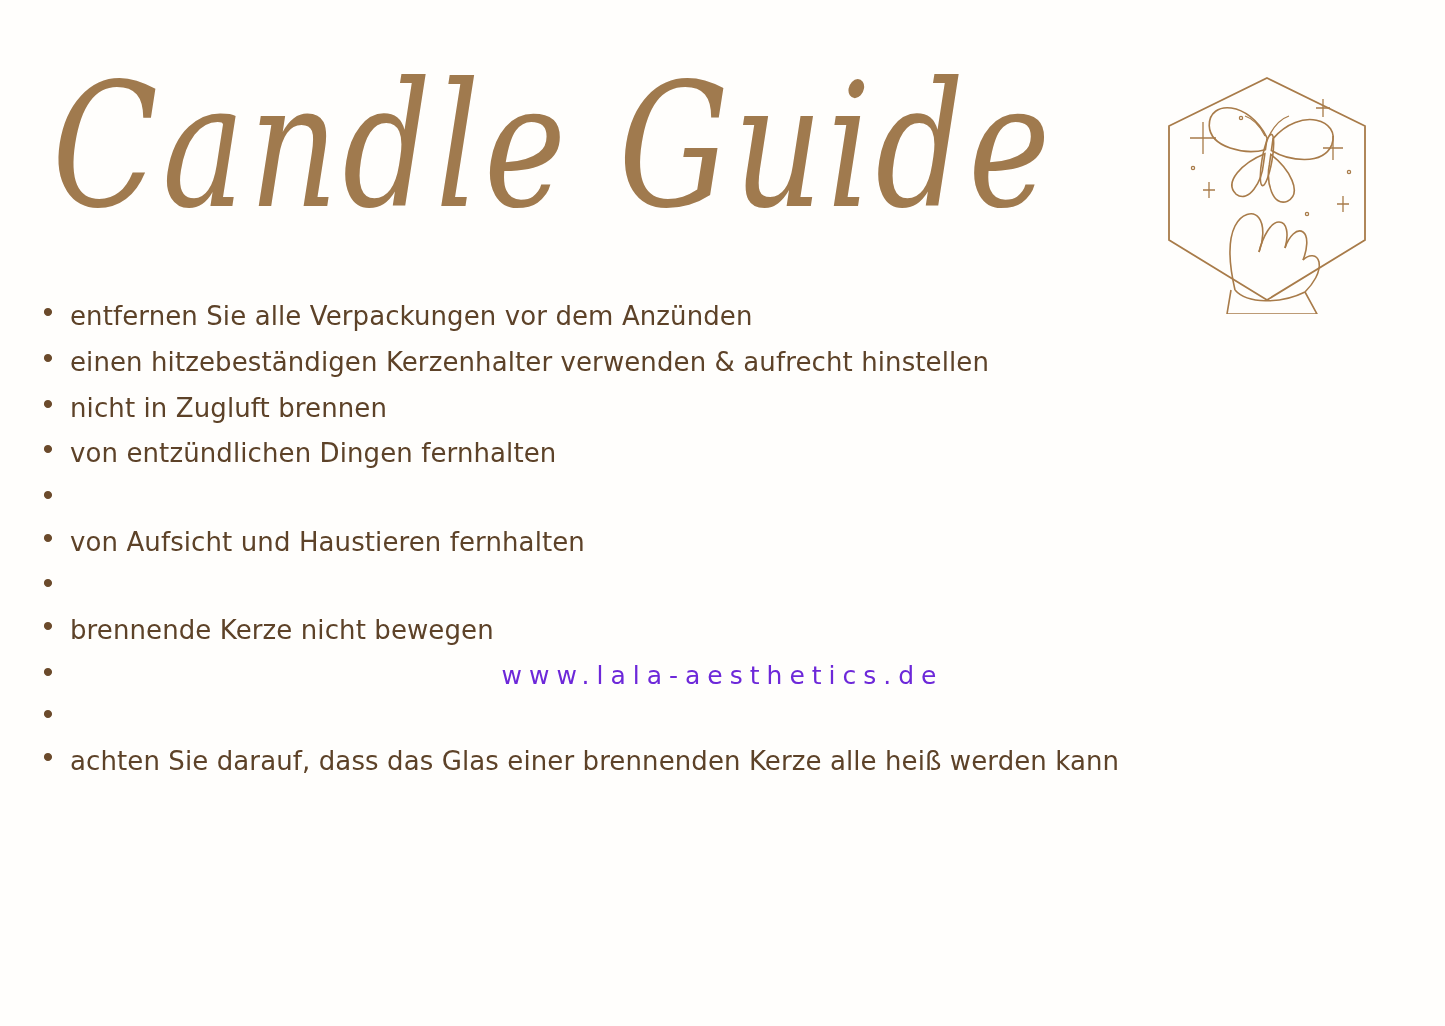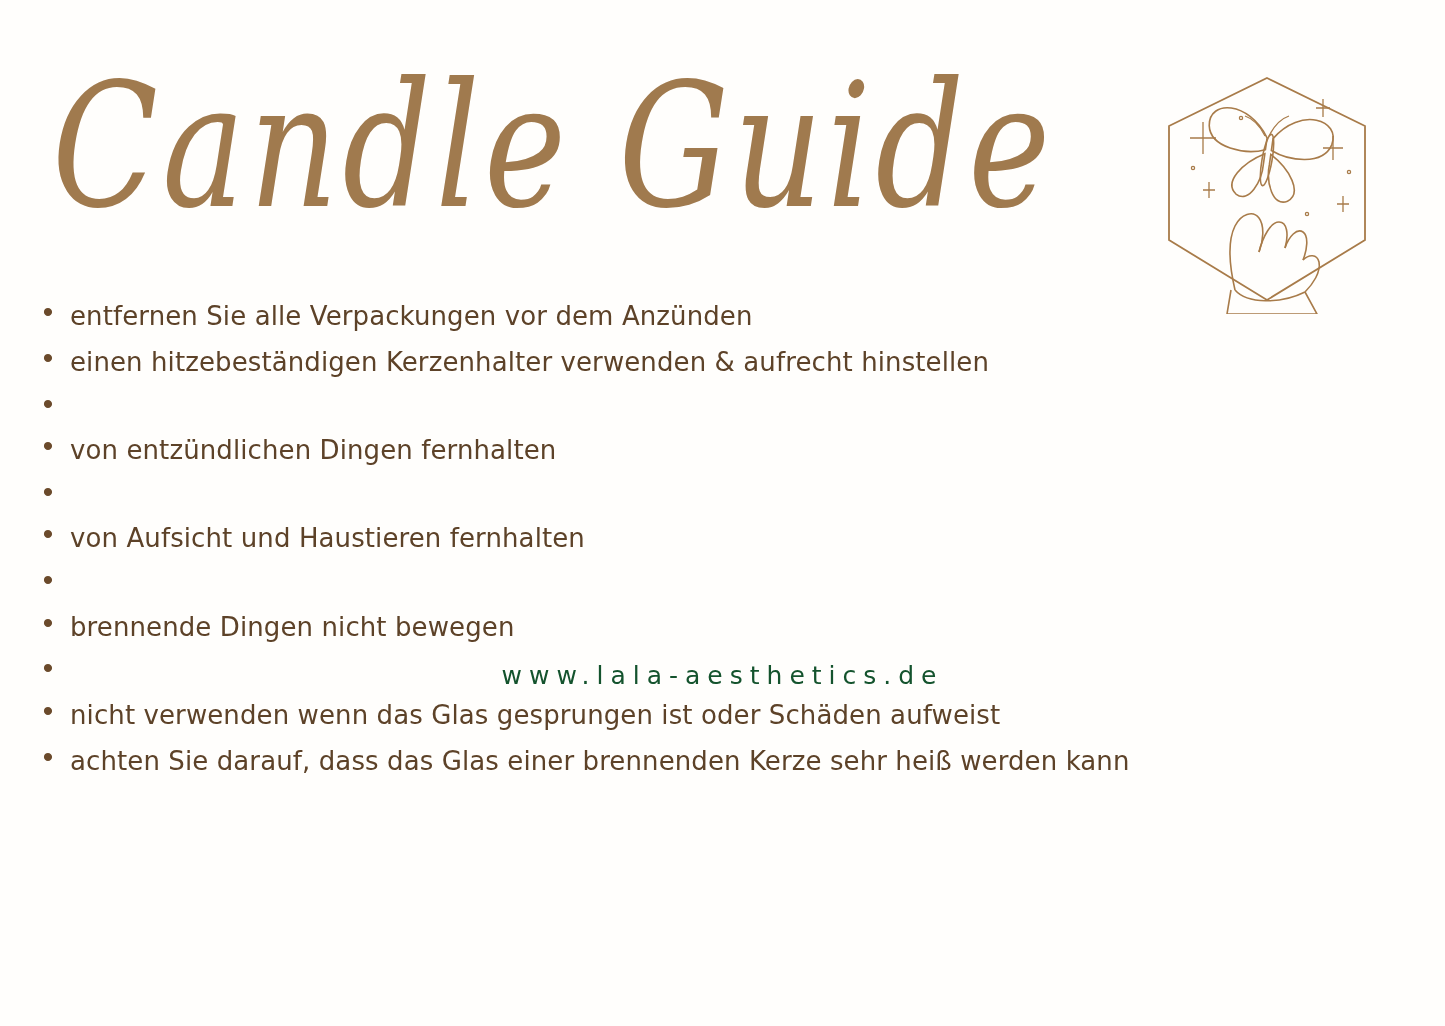--- a/index.html
+++ b/index.html
@@ -94,21 +94,21 @@
     position: absolute;
     left: 0;
     bottom: 42px;
     width: 1445px;
     text-align: center;
   }
   .footer-url {
     font-family: "DejaVu Sans", sans-serif;
     font-size: 25px;
     letter-spacing: 7px;
-    color: #14532d;
+    color: #6d28d9;
   }
 </style>
 </head>
 <body>
 
 <div class="page">
 
   <div class="title-row">
     <div class="title">Candle Guide</div>
 
@@ -155,49 +155,49 @@
     <li>
       <span class="bullet">•</span>
       <span class="item-text">entfernen Sie alle Verpackungen vor dem Anzünden</span>
     </li>
     <li>
       <span class="bullet">•</span>
       <span class="item-text">einen hitzebeständigen Kerzenhalter verwenden &amp; aufrecht hinstellen</span>
     </li>
     <li>
       <span class="bullet">•</span>
+      <span class="item-text">nicht in Zugluft brennen</span>
     </li>
     <li>
       <span class="bullet">•</span>
       <span class="item-text">von entzündlichen Dingen fernhalten</span>
     </li>
     <li>
       <span class="bullet">•</span>
     </li>
     <li>
       <span class="bullet">•</span>
       <span class="item-text">von Aufsicht und Haustieren fernhalten</span>
     </li>
     <li>
       <span class="bullet">•</span>
     </li>
     <li>
       <span class="bullet">•</span>
-      <span class="item-text">brennende Dingen nicht bewegen</span>
-    </li>
-    <li>
-      <span class="bullet">•</span>
-    </li>
-    <li>
-      <span class="bullet">•</span>
-      <span class="item-text">nicht verwenden wenn das Glas gesprungen ist oder Schäden aufweist</span>
-    </li>
-    <li>
-      <span class="bullet">•</span>
-      <span class="item-text">achten Sie darauf, dass das Glas einer brennenden Kerze sehr heiß werden kann</span>
+      <span class="item-text">brennende Kerze nicht bewegen</span>
+    </li>
+    <li>
+      <span class="bullet">•</span>
+    </li>
+    <li>
+      <span class="bullet">•</span>
+    </li>
+    <li>
+      <span class="bullet">•</span>
+      <span class="item-text">achten Sie darauf, dass das Glas einer brennenden Kerze alle heiß werden kann</span>
     </li>
   </ul>
 
   <div class="footer">
     <span class="footer-url">www.lala-aesthetics.de</span>
   </div>
 
 </div>
 
 </body></html>

